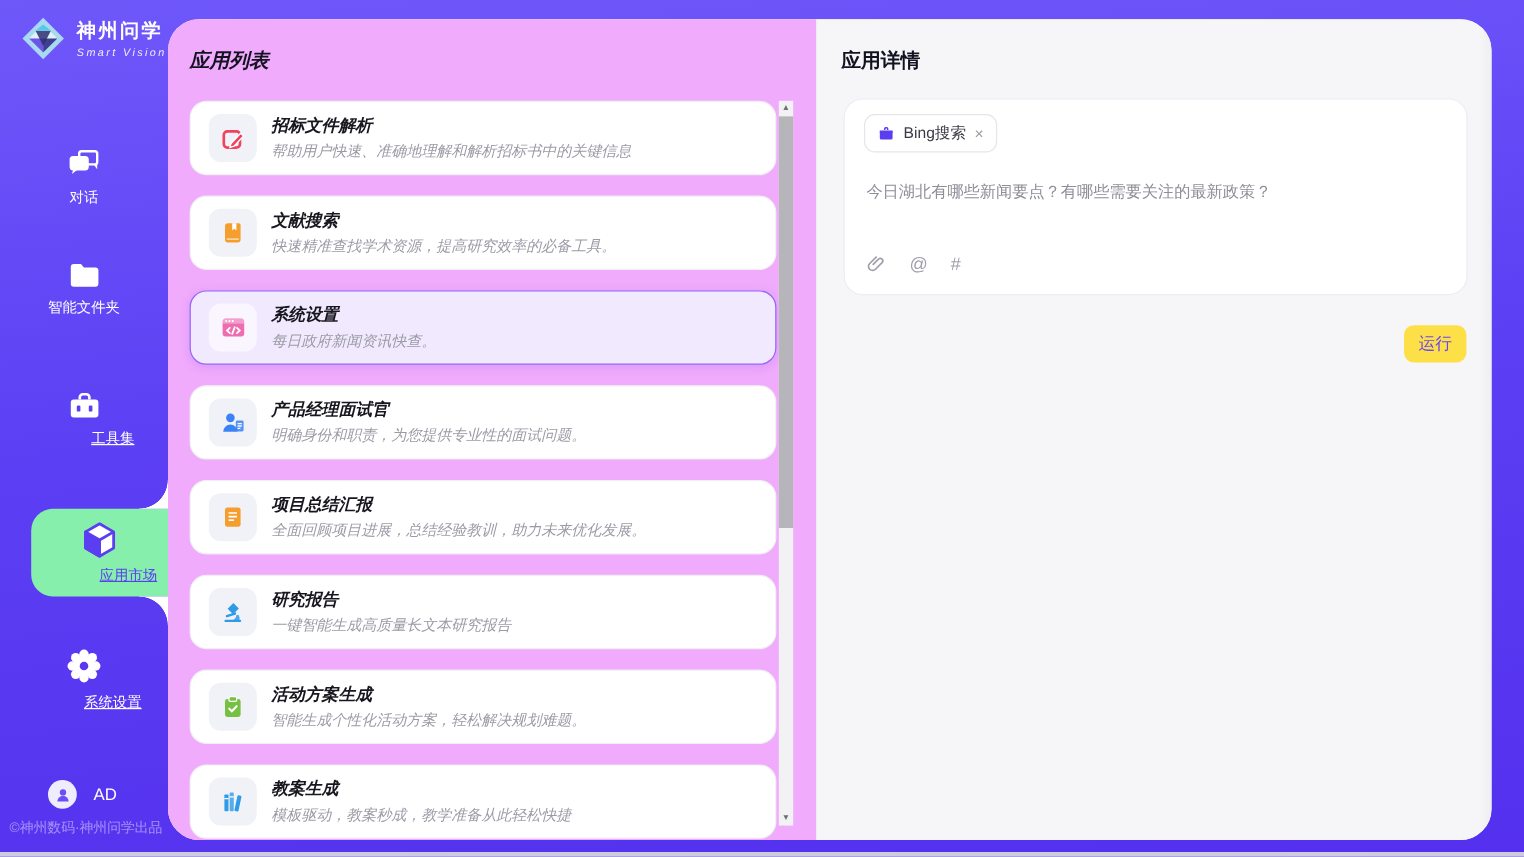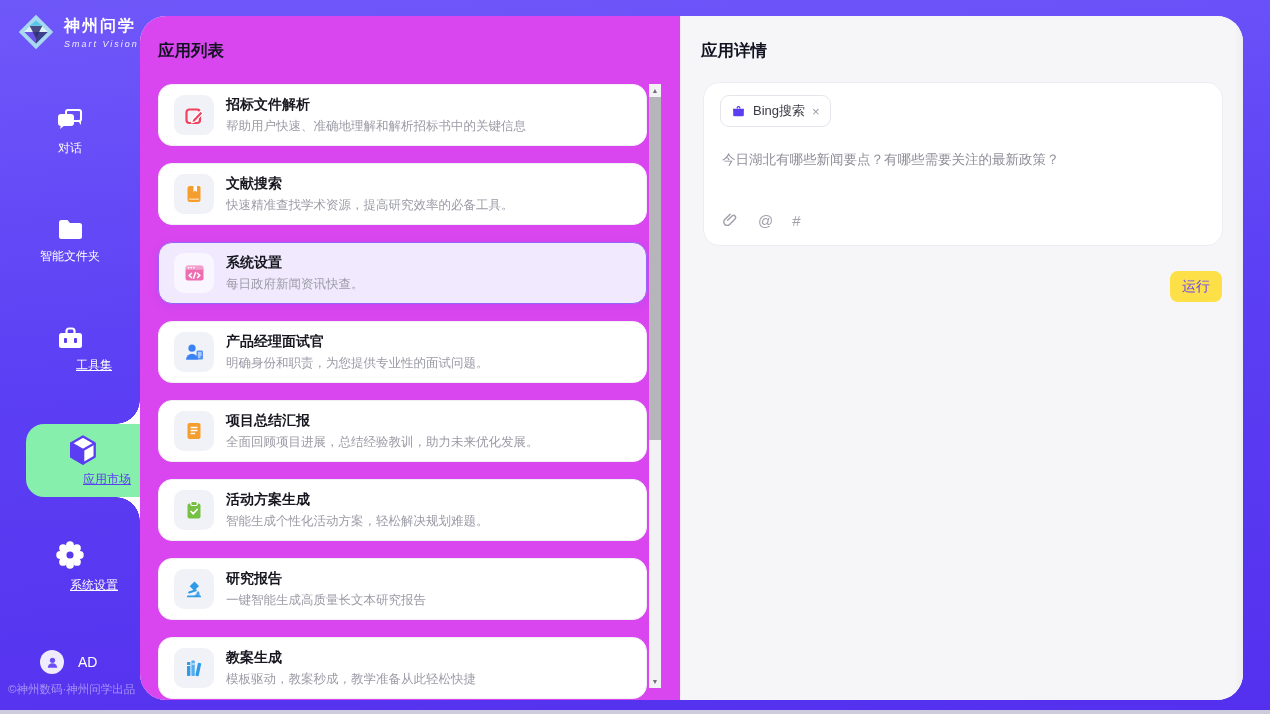--- a/index.html
+++ b/index.html
@@ -17,21 +17,21 @@
   
   .sidebar { position:absolute; left:0; top:0; width:140px; height:710px; }
   .logo { position:absolute; left:16px; top:12px; display:flex; align-items:center; gap:8px; }
   .logo-text .cn { color:#fff; font-size:16px; font-weight:bold; letter-spacing:2px; }
   .logo-text .en { color:#eef; font-size:9px; letter-spacing:2px; margin-top:2px;font-style:italic; }
 
   .nav-item { position:absolute; left:0; width:140px; text-align:center; cursor:pointer; }
   .nav-item .nicon { display:flex; justify-content:center; }
   .nav-item .nlabel { color:#fff; font-size:12px; margin-top:7px; }
   .nav-item.underlined .nlabel { text-decoration:underline;padding-left:48px; }
-  .nav-item:nth-child(1){ top:108px; }
+  .nav-item:nth-child(1){ top:124px; }
   .nav-item:nth-child(2){ top:218px; }
   .nav-item:nth-child(3){ top:326px; }
   .nav-item:nth-child(4){ top:424px; }
   .nav-item:nth-child(5){ top:540px; }
   .nav-item.selected {
     left:26px; width:114px; height:73px; background:#86efac;
     border-radius:18px 0 0 18px; padding-top:8px;
   }
   .nav-item.selected .nlabel { color:#5b3df2; margin-top:3px; }
   .tab-curve { position:absolute; left:116px; width:24px; height:24px; }
@@ -43,21 +43,21 @@
   .user-name { color:#fff; font-size:14px; }
   .copyright { position:absolute; left:8px; top:682px; color:rgba(255,255,255,0.45); font-size:11.5px; white-space:nowrap; }
 
   
   .content {
     position:absolute; left:140px; top:16px; width:1103px; height:684px;
     border-radius:26px; overflow:hidden; display:flex; background:#fff;
   }
 
   
-  .list-panel { position:relative; width:540px; height:100%; background:#d946ef; flex:none; }
+  .list-panel { position:relative; width:540px; height:100%; background:#f0abfc; flex:none;font-style:italic; }
   .panel-title { position:absolute; left:18px; top:24px; font-size:16.5px; font-weight:bold; color:#121220; }
   .cards { position:absolute; left:18px; top:68px; width:489px; }
   .app-card {
     display:flex; align-items:center; gap:12px; height:62px; margin-bottom:17px;
     border:1px solid #f0f0f4; border-radius:14px; background:#fff; padding-left:15px; cursor:pointer;
   }
   .app-card.selected { background:#f1eafe; border:1px solid #9565f7; box-shadow:0 2px 8px rgba(110,70,240,0.15); }
   .tile { width:40px; height:40px; border-radius:10px; background:#f1f2f7; flex:none;
           display:flex; align-items:center; justify-content:center; }
   .app-card.selected .tile { background:#faf6ff; }
@@ -269,47 +269,47 @@
               </g>
             </svg>
           </div>
     <div class="txt">
       <div class="app-title">项目总结汇报</div>
       <div class="app-desc">全面回顾项目进展，总结经验教训，助力未来优化发展。</div>
     </div>
   </div>
 
   <div class="app-card">
-    <div class="tile" style="color: rgb(118, 192, 67);">
-            <svg width="20" height="20" viewBox="0 0 20 20">
-              <rect x="3.5" y="3.5" width="13" height="15" rx="2" fill="currentColor"></rect>
-              <rect x="6.8" y="1.5" width="6.4" height="4" rx="1.2" fill="currentColor" stroke="#fff" stroke-width="1.1"></rect>
-              <path d="M7 11.5l2.2 2.2 4-4.2" fill="none" stroke="#fff" stroke-width="1.7" stroke-linecap="round"></path>
-            </svg>
-          </div>
-    <div class="txt">
-      <div class="app-title">活动方案生成</div>
-      <div class="app-desc">智能生成个性化活动方案，轻松解决规划难题。</div>
-    </div>
-  </div>
-
-  <div class="app-card">
     <div class="tile" style="color: rgb(47, 155, 232);">
             <svg width="20" height="20" viewBox="0 0 20 20">
               <g fill="currentColor">
                 <path d="M10.5 2.5l4.5 4.5-4.8 4.8-4.5-4.5z"></path>
                 <rect x="4" y="11.5" width="9" height="2" rx="1" transform="rotate(-18 8 12.5)"></rect>
                 <path d="M13 12.5a5 5 0 0 1-4 4.5h6.5a6.5 6.5 0 0 0-.6-4.5z" opacity="0.85"></path>
                 <rect x="3" y="16.5" width="14" height="1.8" rx="0.9"></rect>
               </g>
             </svg>
           </div>
     <div class="txt">
       <div class="app-title">研究报告</div>
       <div class="app-desc">一键智能生成高质量长文本研究报告</div>
+    </div>
+  </div>
+
+  <div class="app-card">
+    <div class="tile" style="color: rgb(118, 192, 67);">
+            <svg width="20" height="20" viewBox="0 0 20 20">
+              <rect x="3.5" y="3.5" width="13" height="15" rx="2" fill="currentColor"></rect>
+              <rect x="6.8" y="1.5" width="6.4" height="4" rx="1.2" fill="currentColor" stroke="#fff" stroke-width="1.1"></rect>
+              <path d="M7 11.5l2.2 2.2 4-4.2" fill="none" stroke="#fff" stroke-width="1.7" stroke-linecap="round"></path>
+            </svg>
+          </div>
+    <div class="txt">
+      <div class="app-title">活动方案生成</div>
+      <div class="app-desc">智能生成个性化活动方案，轻松解决规划难题。</div>
     </div>
   </div>
 
   <div class="app-card">
     <div class="tile" style="color: rgb(47, 155, 232);">
             <svg width="20" height="20" viewBox="0 0 20 20">
               <g fill="currentColor">
                 <rect x="3" y="4" width="3.4" height="14" rx="0.8"></rect>
                 <rect x="7.4" y="2.5" width="3.4" height="15.5" rx="0.8" opacity="0.8"></rect>
                 <rect x="12.6" y="4.8" width="3.4" height="13.4" rx="0.8" transform="rotate(12 14.3 11.5)"></rect>

